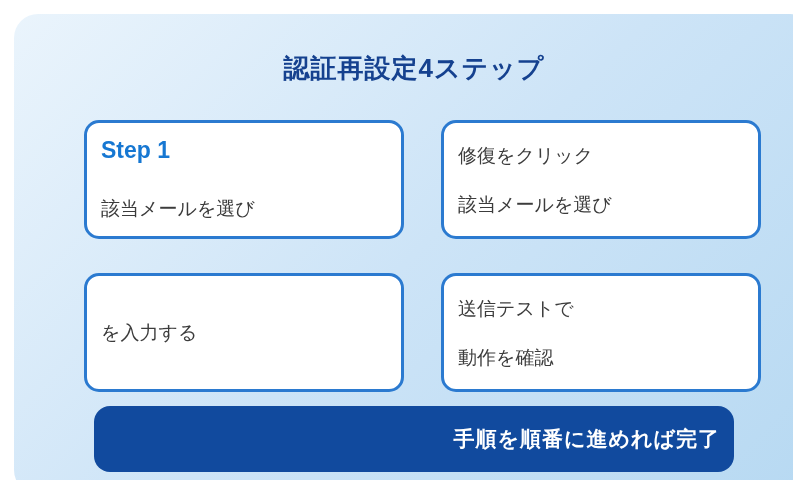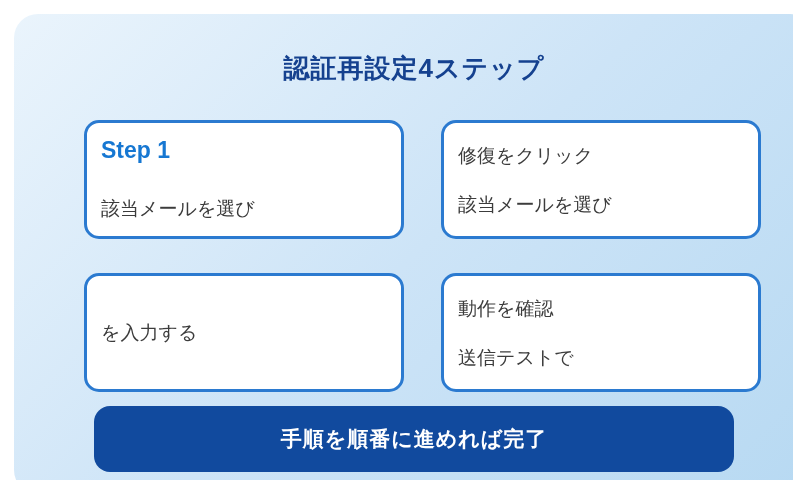--- a/index.html
+++ b/index.html
@@ -77,21 +77,21 @@
   .footer-banner {
     position: absolute;
     top: 392px;
     left: 80px;
     width: 640px;
     height: 66px;
     background: var(--banner-background);
     border-radius: 16px;
     display: flex;
     align-items: center;
-    justify-content: center;
+    justify-content: flex-end;
   }
   .footer-banner-label {
     font-size: 21px;
     font-weight: bold;
     letter-spacing: 1px;
     color: var(--banner-text);
   }
 </style>
 </head>
 <body>
@@ -110,22 +110,22 @@
     <div class="step-card">
       <div class="step-line">修復をクリック</div>
       <div class="step-line">該当メールを選び</div>
     </div>
 
     <div class="step-card">
       <div class="step-line">を入力する</div>
     </div>
 
     <div class="step-card">
+      <div class="step-line">送信テストで</div>
       <div class="step-line">動作を確認</div>
-      <div class="step-line">送信テストで</div>
     </div>
 
   </div>
 
   <div class="footer-banner">
     <div class="footer-banner-label">手順を順番に進めれば完了</div>
   </div>
 
 </div>
 

